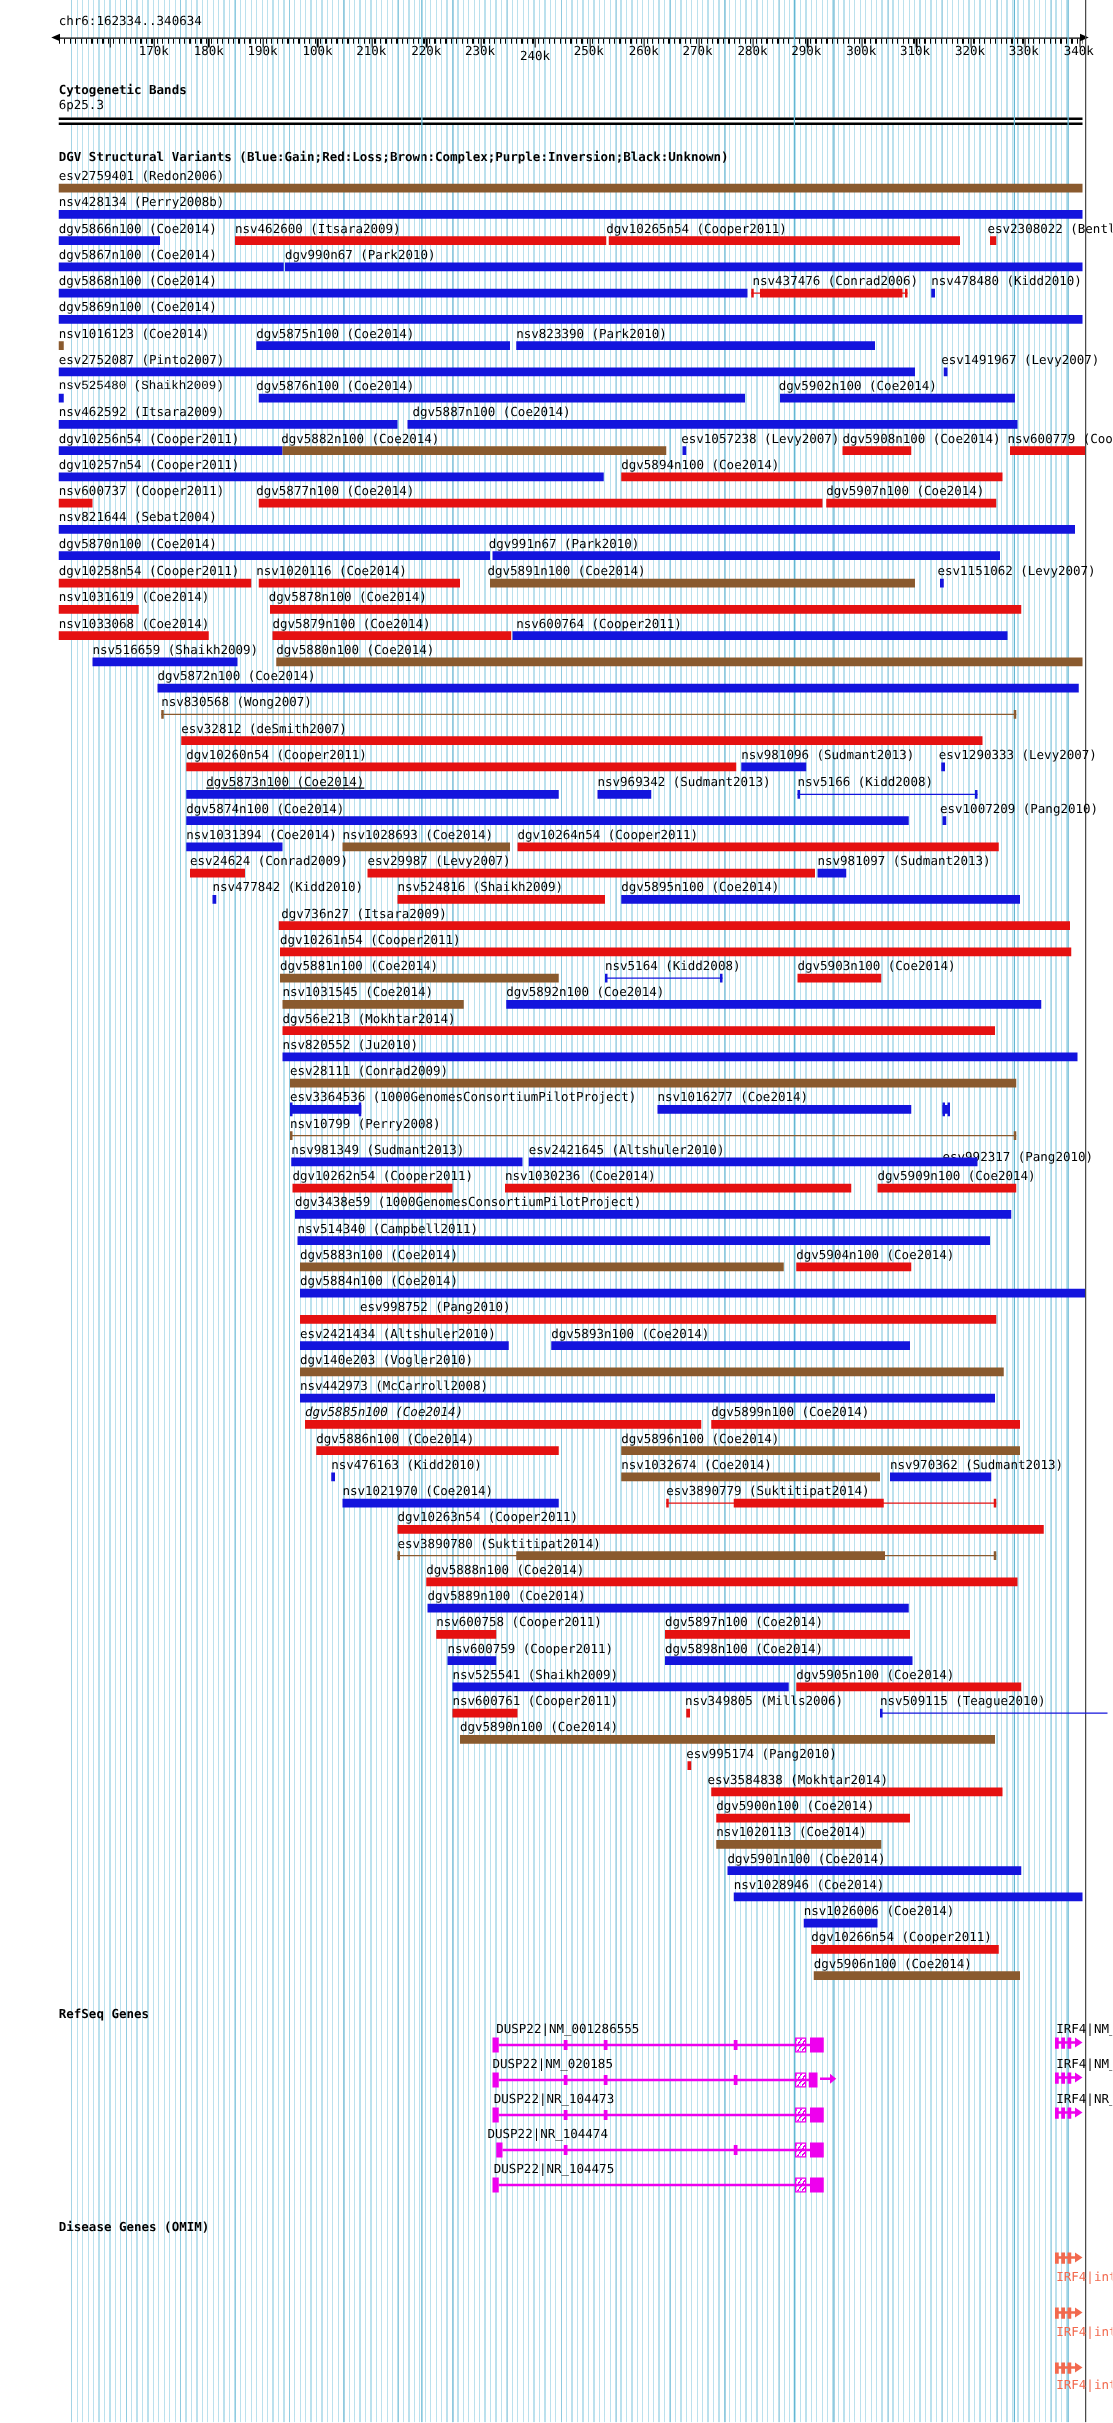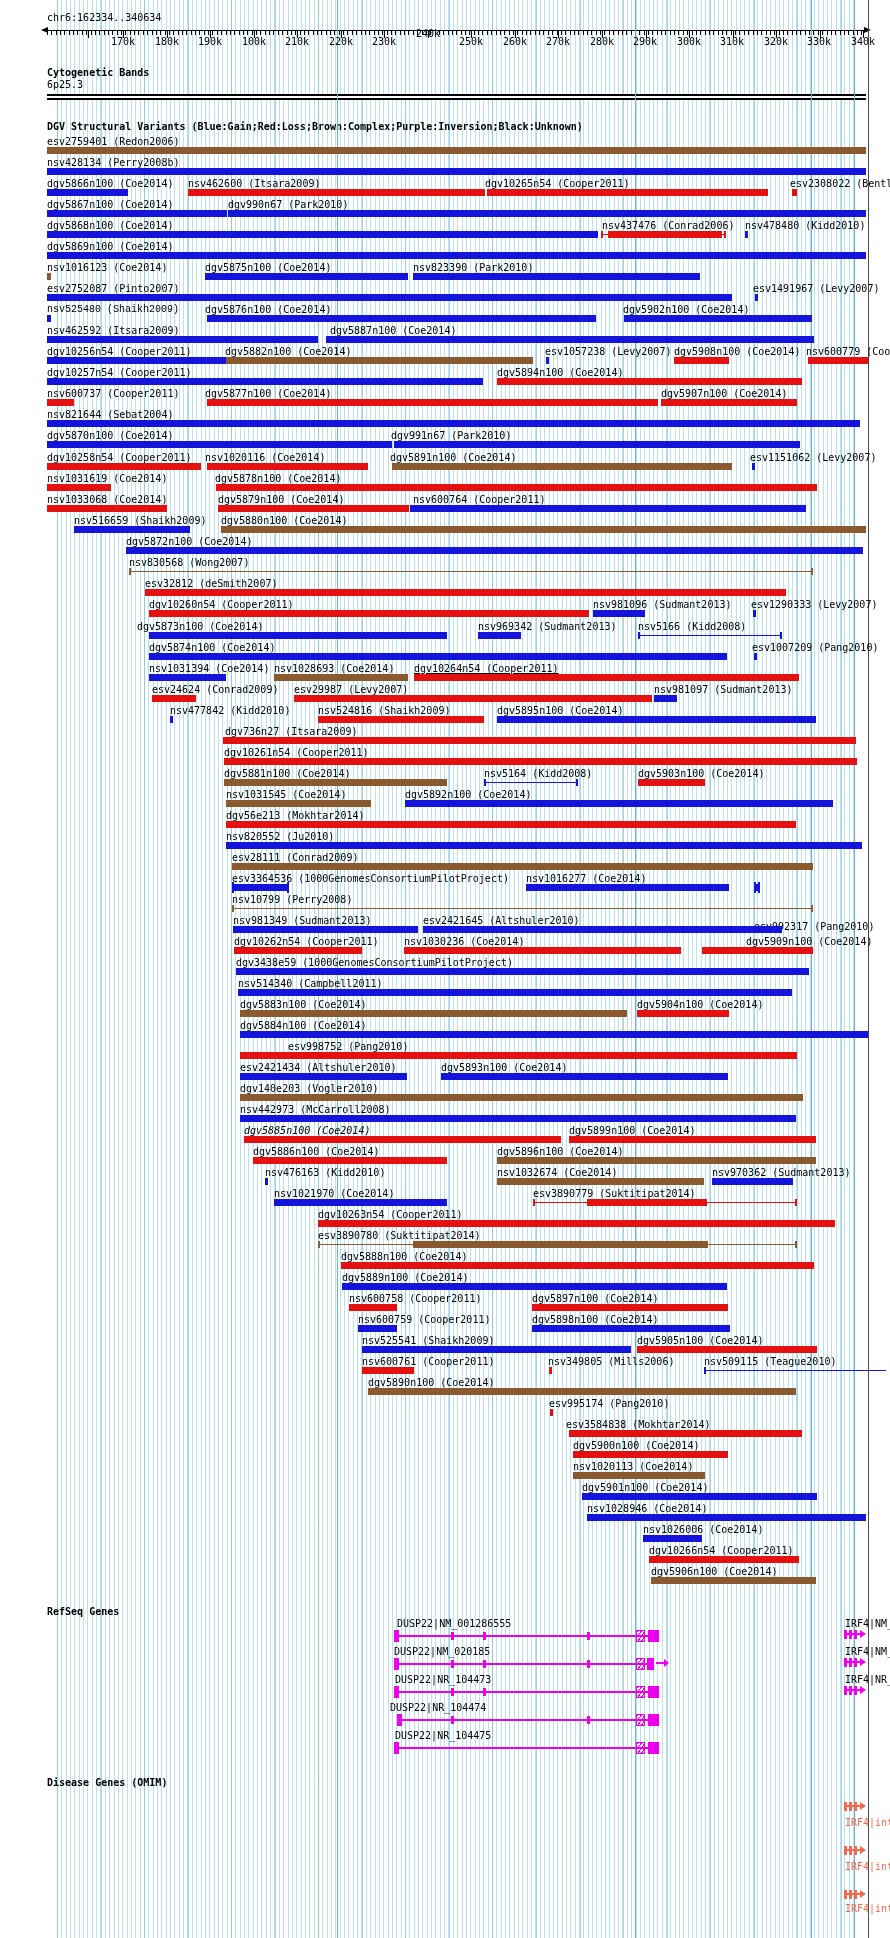--- a/index.html
+++ b/index.html
@@ -49,21 +49,21 @@
     <div style="position: absolute; left: 811px; top: 0px; width: 1px; height: 1938px; background: rgb(99, 183, 212);"></div>
     <div style="position: absolute; left: 854px; top: 0px; width: 1px; height: 1938px; background: rgb(99, 183, 212);"></div>
     <div style="position: absolute; left: 868px; top: 0px; width: 1px; height: 1938px; background: rgb(74, 74, 74);"></div>
     <div class="txt" style="position: absolute; left: 111px; top: 36px;">170k</div>
     <div class="txt" style="position: absolute; left: 155px; top: 36px;">180k</div>
     <div class="txt" style="position: absolute; left: 198px; top: 36px;">190k</div>
     <div class="txt" style="position: absolute; left: 242px; top: 36px;">100k</div>
     <div class="txt" style="position: absolute; left: 285px; top: 36px;">210k</div>
     <div class="txt" style="position: absolute; left: 329px; top: 36px;">220k</div>
     <div class="txt" style="position: absolute; left: 372px; top: 36px;">230k</div>
-    <div class="txt" style="position: absolute; left: 416px; top: 28px; text-align: center;">240k</div>
+    <div class="txt" style="position: absolute; left: 416px; top: 40px; text-align: center;">240k</div>
     <div class="txt" style="position: absolute; left: 459px; top: 36px;">250k</div>
     <div class="txt" style="position: absolute; left: 503px; top: 36px;">260k</div>
     <div class="txt" style="position: absolute; left: 546px; top: 36px;">270k</div>
     <div class="txt" style="position: absolute; left: 590px; top: 36px;">280k</div>
     <div class="txt" style="position: absolute; left: 633px; top: 36px;">290k</div>
     <div class="txt" style="position: absolute; left: 677px; top: 36px;">300k</div>
     <div class="txt" style="position: absolute; left: 720px; top: 36px;">310k</div>
     <div class="txt" style="position: absolute; left: 764px; top: 36px;">320k</div>
     <div class="txt" style="position: absolute; left: 807px; top: 36px;">330k</div>
     <div class="txt" style="position: absolute; left: 851px; top: 36px;">340k</div>
@@ -169,37 +169,37 @@
     <div style="position: absolute; left: 129px; top: 568px; width: 2px; height: 7px; background: rgb(138, 90, 46);"></div>
     <div style="position: absolute; left: 811px; top: 568px; width: 2px; height: 7px; background: rgb(138, 90, 46);"></div>
     <div class="txt" style="position: absolute; left: 145px; top: 578px;">esv32812 (deSmith2007)</div>
     <div style="position: absolute; left: 145px; top: 589px; width: 641px; height: 7px; background: rgb(229, 17, 17);"></div>
     <div class="txt" style="position: absolute; left: 149px; top: 599px;">dgv10260n54 (Cooper2011)</div>
     <div style="position: absolute; left: 149px; top: 610px; width: 440px; height: 7px; background: rgb(229, 17, 17);"></div>
     <div class="txt" style="position: absolute; left: 593px; top: 599px;">nsv981096 (Sudmant2013)</div>
     <div style="position: absolute; left: 593px; top: 610px; width: 52px; height: 7px; background: rgb(20, 20, 221);"></div>
     <div class="txt" style="position: absolute; left: 751px; top: 599px;">esv1290333 (Levy2007)</div>
     <div style="position: absolute; left: 753px; top: 610px; width: 3px; height: 7px; background: rgb(20, 20, 221);"></div>
-    <div class="txt" style="position: absolute; left: 137px; top: 621px;">dgv5873n100 (Coe2014)</div>
+    <div class="txt" style="position: absolute; left: 165px; top: 621px; text-decoration: underline;">dgv5873n100 (Coe2014)</div>
     <div style="position: absolute; left: 149px; top: 632px; width: 298px; height: 7px; background: rgb(20, 20, 221);"></div>
     <div class="txt" style="position: absolute; left: 478px; top: 621px;">nsv969342 (Sudmant2013)</div>
     <div style="position: absolute; left: 478px; top: 632px; width: 43px; height: 7px; background: rgb(20, 20, 221);"></div>
     <div class="txt" style="position: absolute; left: 638px; top: 621px;">nsv5166 (Kidd2008)</div>
     <div style="position: absolute; left: 638px; top: 635px; width: 144px; height: 1px; background: rgb(20, 20, 221);"></div>
     <div style="position: absolute; left: 638px; top: 632px; width: 2px; height: 7px; background: rgb(20, 20, 221);"></div>
     <div style="position: absolute; left: 780px; top: 632px; width: 2px; height: 7px; background: rgb(20, 20, 221);"></div>
     <div class="txt" style="position: absolute; left: 149px; top: 642px;">dgv5874n100 (Coe2014)</div>
     <div style="position: absolute; left: 149px; top: 653px; width: 578px; height: 7px; background: rgb(20, 20, 221);"></div>
     <div class="txt" style="position: absolute; left: 752px; top: 642px;">esv1007209 (Pang2010)</div>
     <div style="position: absolute; left: 754px; top: 653px; width: 3px; height: 7px; background: rgb(20, 20, 221);"></div>
     <div class="txt" style="position: absolute; left: 149px; top: 663px;">nsv1031394 (Coe2014)</div>
     <div style="position: absolute; left: 149px; top: 674px; width: 77px; height: 7px; background: rgb(20, 20, 221);"></div>
     <div class="txt" style="position: absolute; left: 274px; top: 663px;">nsv1028693 (Coe2014)</div>
     <div style="position: absolute; left: 274px; top: 674px; width: 134px; height: 7px; background: rgb(138, 90, 46);"></div>
-    <div class="txt" style="position: absolute; left: 414px; top: 663px; text-decoration: underline;">dgv10264n54 (Cooper2011)</div>
+    <div class="txt" style="position: absolute; left: 414px; top: 663px;">dgv10264n54 (Cooper2011)</div>
     <div style="position: absolute; left: 414px; top: 674px; width: 385px; height: 7px; background: rgb(229, 17, 17);"></div>
     <div class="txt" style="position: absolute; left: 152px; top: 684px;">esv24624 (Conrad2009)</div>
     <div style="position: absolute; left: 152px; top: 695px; width: 44px; height: 7px; background: rgb(229, 17, 17);"></div>
     <div class="txt" style="position: absolute; left: 294px; top: 684px;">esv29987 (Levy2007)</div>
     <div style="position: absolute; left: 294px; top: 695px; width: 358px; height: 7px; background: rgb(229, 17, 17);"></div>
     <div class="txt" style="position: absolute; left: 654px; top: 684px;">nsv981097 (Sudmant2013)</div>
     <div style="position: absolute; left: 654px; top: 695px; width: 23px; height: 7px; background: rgb(20, 20, 221);"></div>
     <div class="txt" style="position: absolute; left: 170px; top: 705px;">nsv477842 (Kidd2010)</div>
     <div style="position: absolute; left: 170px; top: 716px; width: 3px; height: 7px; background: rgb(20, 20, 221);"></div>
     <div class="txt" style="position: absolute; left: 318px; top: 705px;">nsv524816 (Shaikh2009)</div>
@@ -243,21 +243,21 @@
     <div style="position: absolute; left: 232px; top: 905px; width: 2px; height: 7px; background: rgb(138, 90, 46);"></div>
     <div style="position: absolute; left: 811px; top: 905px; width: 2px; height: 7px; background: rgb(138, 90, 46);"></div>
     <div class="txt" style="position: absolute; left: 233px; top: 915px;">nsv981349 (Sudmant2013)</div>
     <div style="position: absolute; left: 233px; top: 926px; width: 185px; height: 7px; background: rgb(20, 20, 221);"></div>
     <div class="txt" style="position: absolute; left: 423px; top: 915px;">esv2421645 (Altshuler2010)</div>
     <div style="position: absolute; left: 423px; top: 926px; width: 359px; height: 7px; background: rgb(20, 20, 221);"></div>
     <div class="txt" style="position: absolute; left: 234px; top: 936px;">dgv10262n54 (Cooper2011)</div>
     <div style="position: absolute; left: 234px; top: 947px; width: 128px; height: 7px; background: rgb(229, 17, 17);"></div>
     <div class="txt" style="position: absolute; left: 404px; top: 936px;">nsv1030236 (Coe2014)</div>
     <div style="position: absolute; left: 404px; top: 947px; width: 277px; height: 7px; background: rgb(229, 17, 17);"></div>
-    <div class="txt" style="position: absolute; left: 702px; top: 936px; margin-left: 44px;">dgv5909n100 (Coe2014)</div>
+    <div class="txt" style="position: absolute; left: 702px; top: 936px;">dgv5909n100 (Coe2014)</div>
     <div style="position: absolute; left: 702px; top: 947px; width: 111px; height: 7px; background: rgb(229, 17, 17);"></div>
     <div class="txt" style="position: absolute; left: 236px; top: 957px;">dgv3438e59 (1000GenomesConsortiumPilotProject)</div>
     <div style="position: absolute; left: 236px; top: 968px; width: 573px; height: 7px; background: rgb(20, 20, 221);"></div>
     <div class="txt" style="position: absolute; left: 238px; top: 978px;">nsv514340 (Campbell2011)</div>
     <div style="position: absolute; left: 238px; top: 989px; width: 554px; height: 7px; background: rgb(20, 20, 221);"></div>
     <div class="txt" style="position: absolute; left: 240px; top: 999px;">dgv5883n100 (Coe2014)</div>
     <div style="position: absolute; left: 240px; top: 1010px; width: 387px; height: 7px; background: rgb(138, 90, 46);"></div>
     <div class="txt" style="position: absolute; left: 637px; top: 999px;">dgv5904n100 (Coe2014)</div>
     <div style="position: absolute; left: 637px; top: 1010px; width: 92px; height: 7px; background: rgb(229, 17, 17);"></div>
     <div class="txt" style="position: absolute; left: 240px; top: 1020px;">dgv5884n100 (Coe2014)</div>

